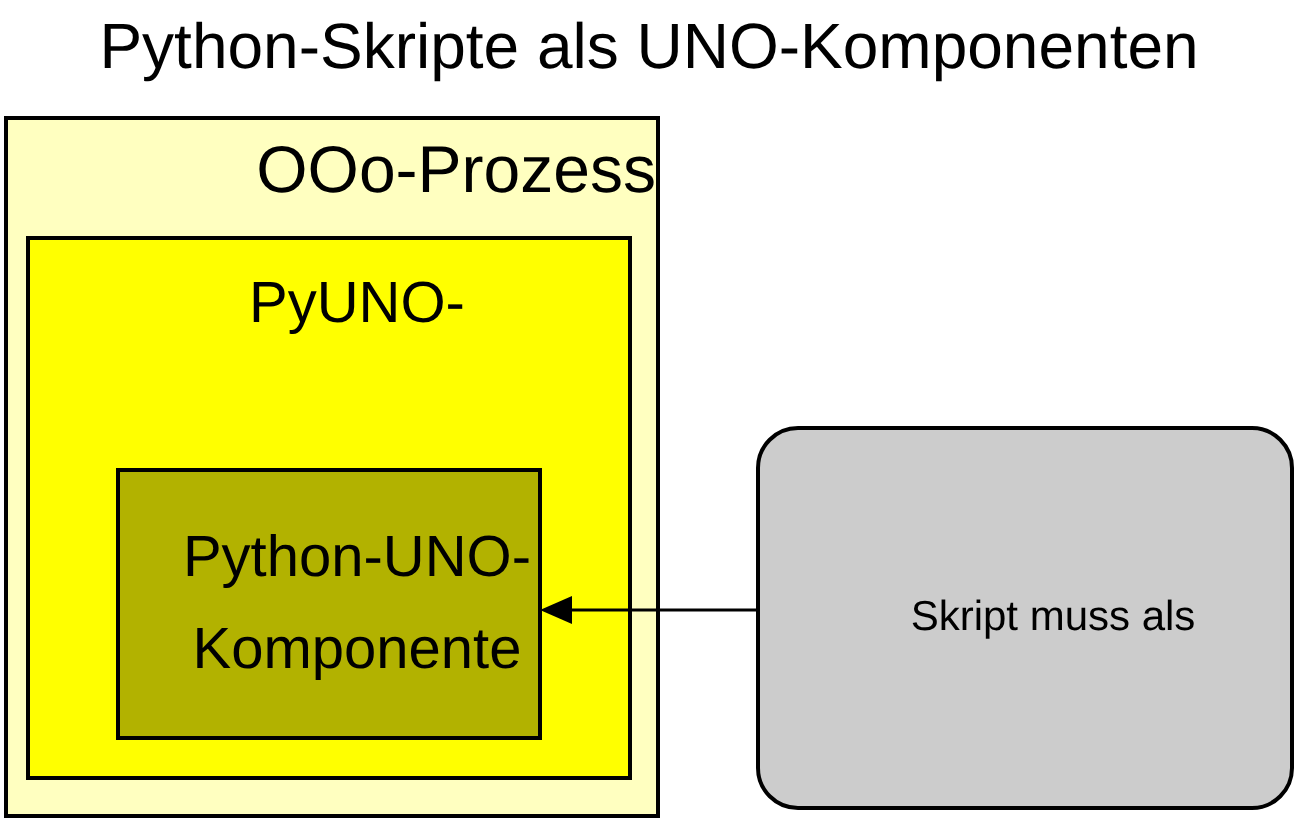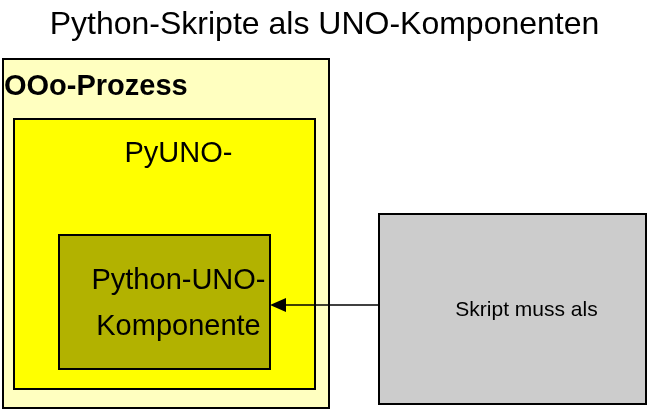--- a/index.html
+++ b/index.html
@@ -33,24 +33,23 @@
   }
   .outer-box {
     left: 2px;
     top: 58px;
     width: 328px;
     height: 351px;
     background: #FFFFC0;
   }
   .outer-box-label {
     margin-top: 7px;
-    text-align: left;
-    font-size: 29px;
+    text-align: right;
+    font-size: 33px;
     line-height: 36px;
-    font-weight: bold;
   }
   .runtime-box {
     left: 13px;
     top: 118px;
     width: 303px;
     height: 272px;
     background: #FFFF00;
   }
   .runtime-box-label {
     padding-top: 11px;
@@ -75,20 +74,21 @@
   }
   .annotation-box {
     left: 378px;
     top: 213px;
     width: 269px;
     height: 192px;
     background: #CCCCCC;
     display: flex;
     flex-direction: column;
     justify-content: center;
+    border-radius: 21px;
   }
   .annotation-text {
     text-align: center;
     font-size: 21px;
     line-height: 30px;
   }
   .label-line { display: block; margin-left: 28px; }
   .arrow-svg {
     position: absolute;
     left: 264px;

